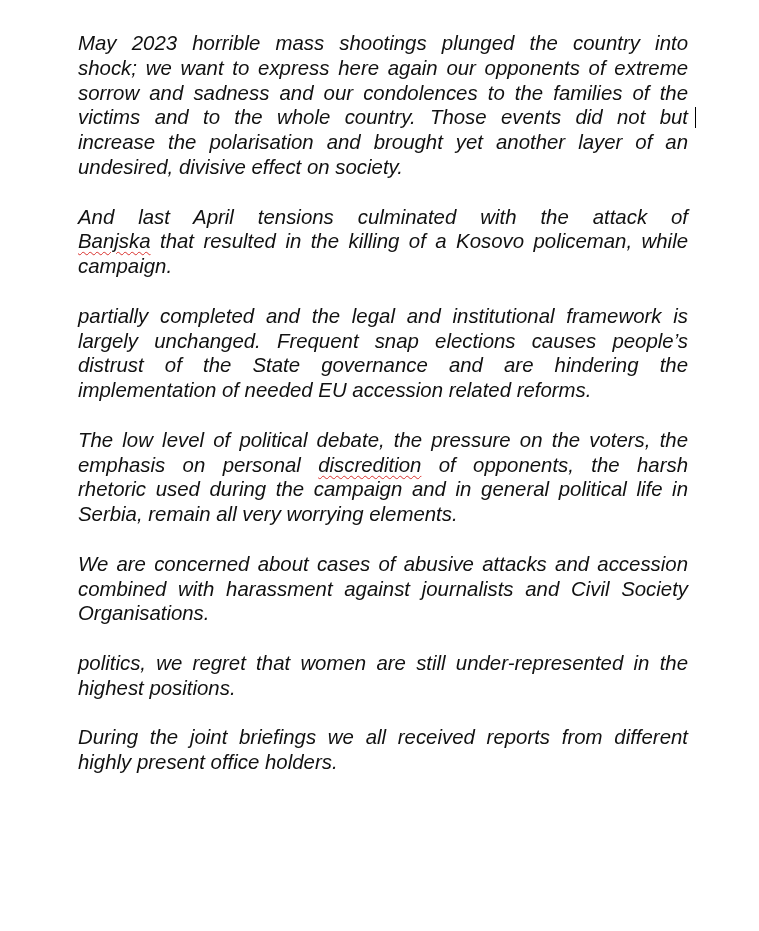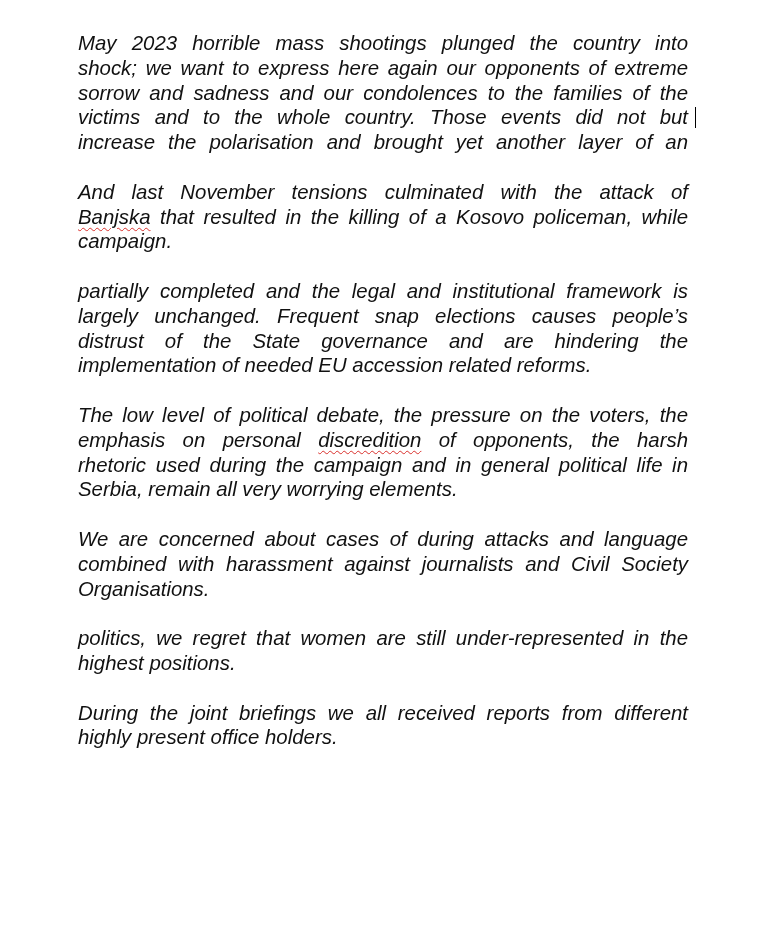--- a/index.html
+++ b/index.html
@@ -31,24 +31,25 @@
 
   <div class="para">
     <div class="line">May 2023 horrible mass shootings plunged the country into</div>
     <div class="line">shock; we want to express here again our opponents of extreme</div>
     <div class="line">sorrow and sadness and our condolences to the families of the</div>
     <div class="line">
       <span>victims and to the whole country. Those events did not but</span>
       <span class="caret"></span>
     </div>
     <div class="line">increase the polarisation and brought yet another layer of an</div>
+    <div class="line last">undesired, divisive effect on society.</div>
   </div>
 
   <div class="para">
-    <div class="line">And last November tensions culminated with the attack of</div>
+    <div class="line">And last April tensions culminated with the attack of</div>
     <div class="line" style="text-align-last: justify;">
       <span class="spell">Banjska</span>
       <span>that resulted in the killing of a Kosovo policeman, while</span>
     </div>
     <div class="line last">campaign.</div>
   </div>
 
   <div class="para">
     <div class="line">partially completed and the legal and institutional framework is</div>
     <div class="line">largely unchanged. Frequent snap elections causes people’s</div>
@@ -61,21 +62,21 @@
     <div class="line" style="word-spacing: 0.00173611px;">
       <span>emphasis on personal</span>
       <span class="spell">discredition</span>
       <span>of opponents, the harsh</span>
     </div>
     <div class="line">rhetoric used during the campaign and in general political life in</div>
     <div class="line last">Serbia, remain all very worrying elements.</div>
   </div>
 
   <div class="para">
-    <div class="line">We are concerned about cases of during attacks and language</div>
+    <div class="line">We are concerned about cases of abusive attacks and accession</div>
     <div class="line">combined with harassment against journalists and Civil Society</div>
     <div class="line last">Organisations.</div>
   </div>
 
   <div class="para">
     <div class="line">politics, we regret that women are still under-represented in the</div>
     <div class="line last">highest positions.</div>
   </div>
 
   <div class="para">

